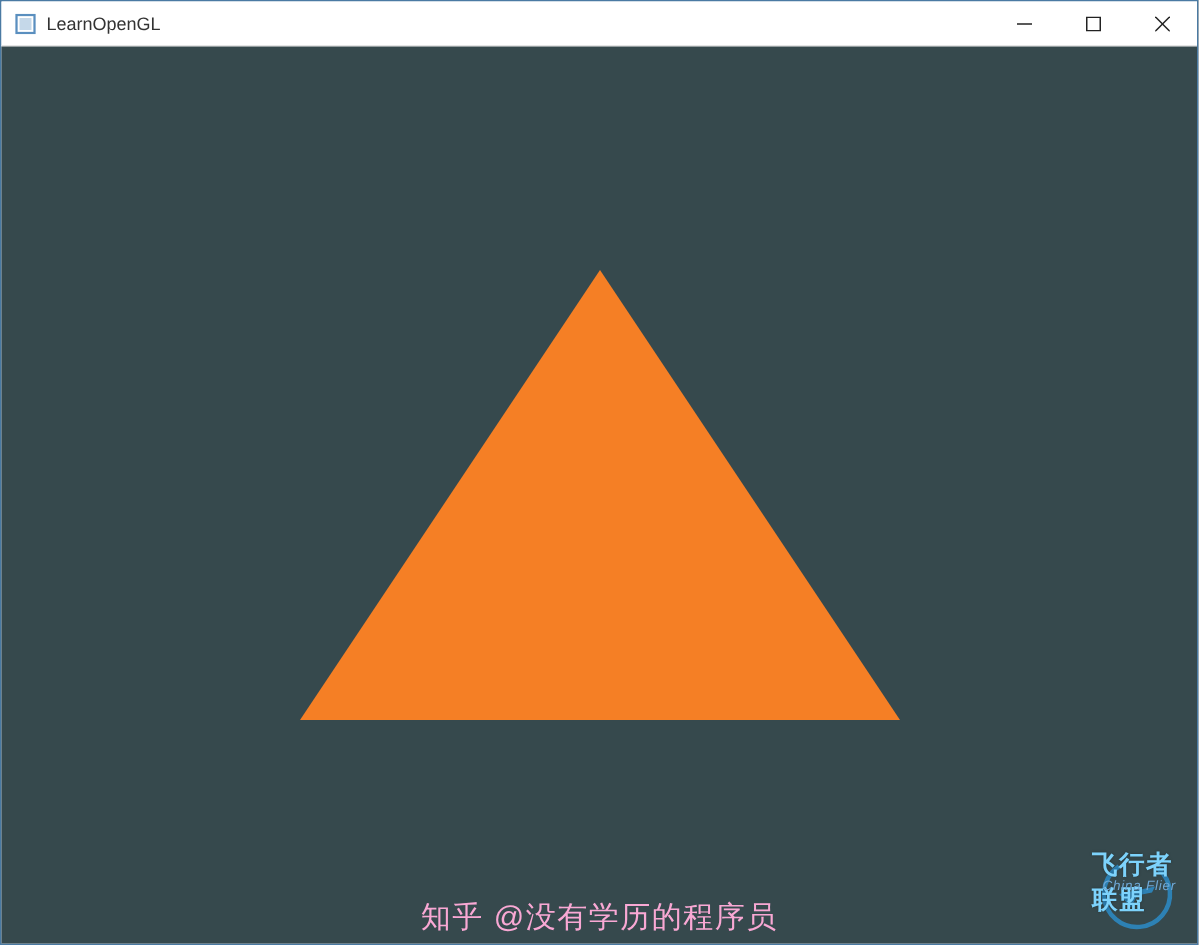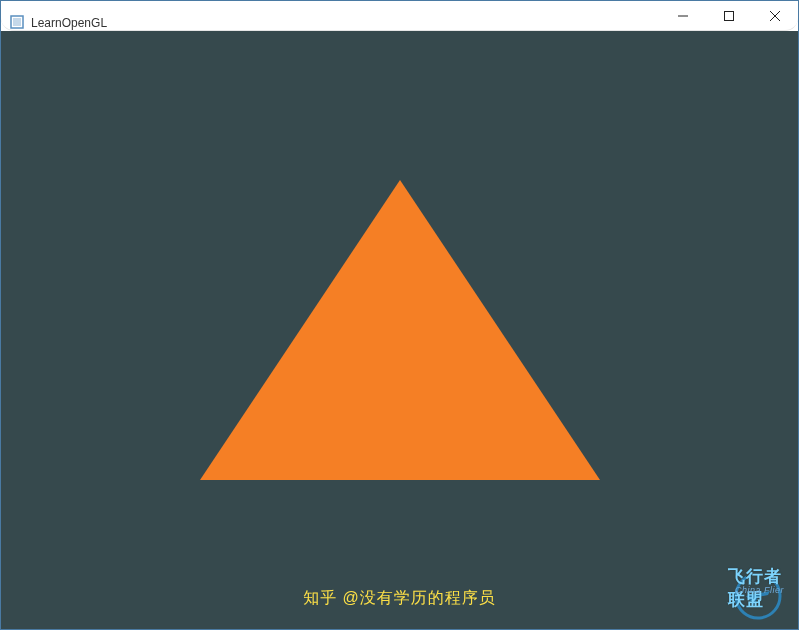--- a/index.html
+++ b/index.html
@@ -20,24 +20,23 @@
       height: 630px;
       border: 1px solid #4a7aa3;
       background: #fff;
       display: flex;
       flex-direction: column;
     }
     .titlebar {
       height: 30px;
       background: #ffffff;
       display: flex;
-      align-items: flex-end;
+      align-items: center;
       border-bottom: 1px solid #e5e5e5;
       flex-shrink: 0;
-      border-radius: 13px;
     }
     .app-icon {
       width: 16px;
       height: 16px;
       margin-left: 8px;
       margin-right: 6px;
       display: flex;
       align-items: center;
       justify-content: center;
     }
@@ -81,25 +80,25 @@
       top: 50%;
       transform: translate(-50%, -50%);
       width: 0;
       height: 0;
       border-left: 200px solid transparent;
       border-right: 200px solid transparent;
       border-bottom: 300px solid #f57f25;
     }
     .watermark-main {
       position: absolute;
-      bottom: 20px;
+      bottom: 4px;
       left: 50%;
       transform: translateX(-50%);
-      font-size: 16px;
-      color: #fde047;
+      font-size: 20px;
+      color: #f9a8d4;
       white-space: nowrap;
       letter-spacing: 1px;
     }
     .watermark-logo {
       position: absolute;
       bottom: 8px;
       right: 10px;
       display: flex;
       align-items: center;
       gap: 4px;

